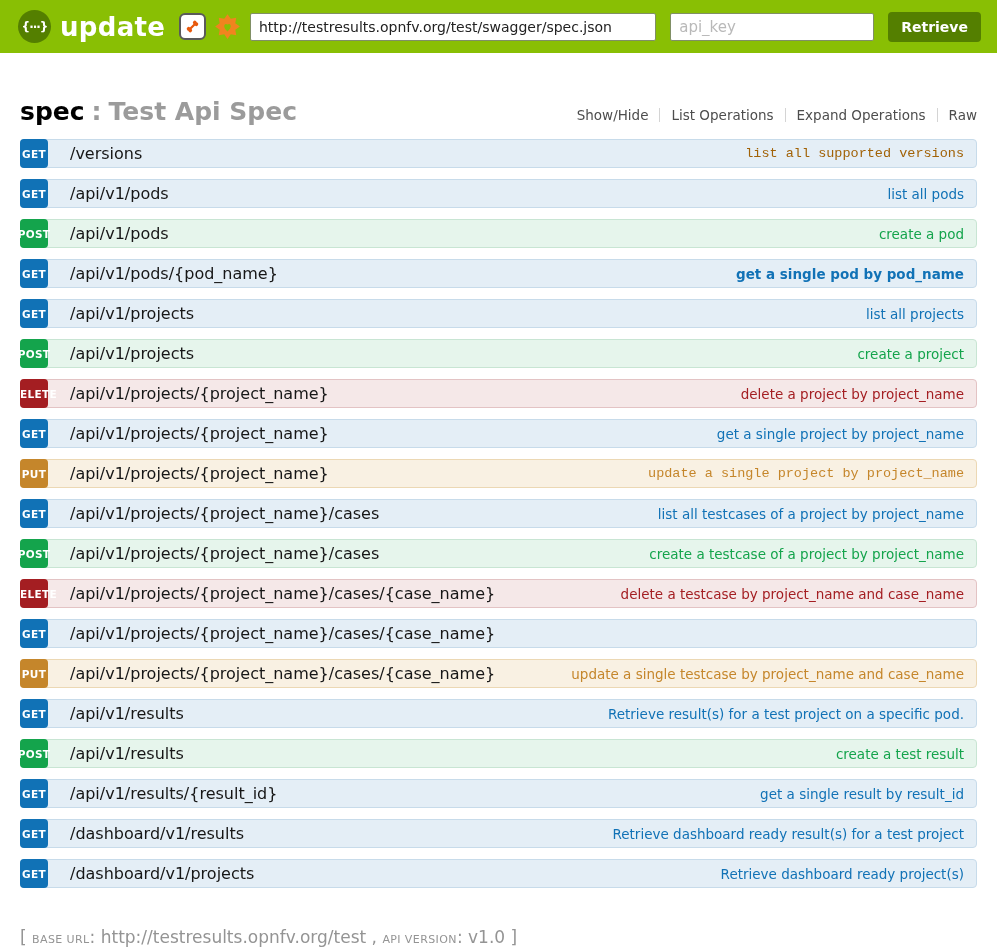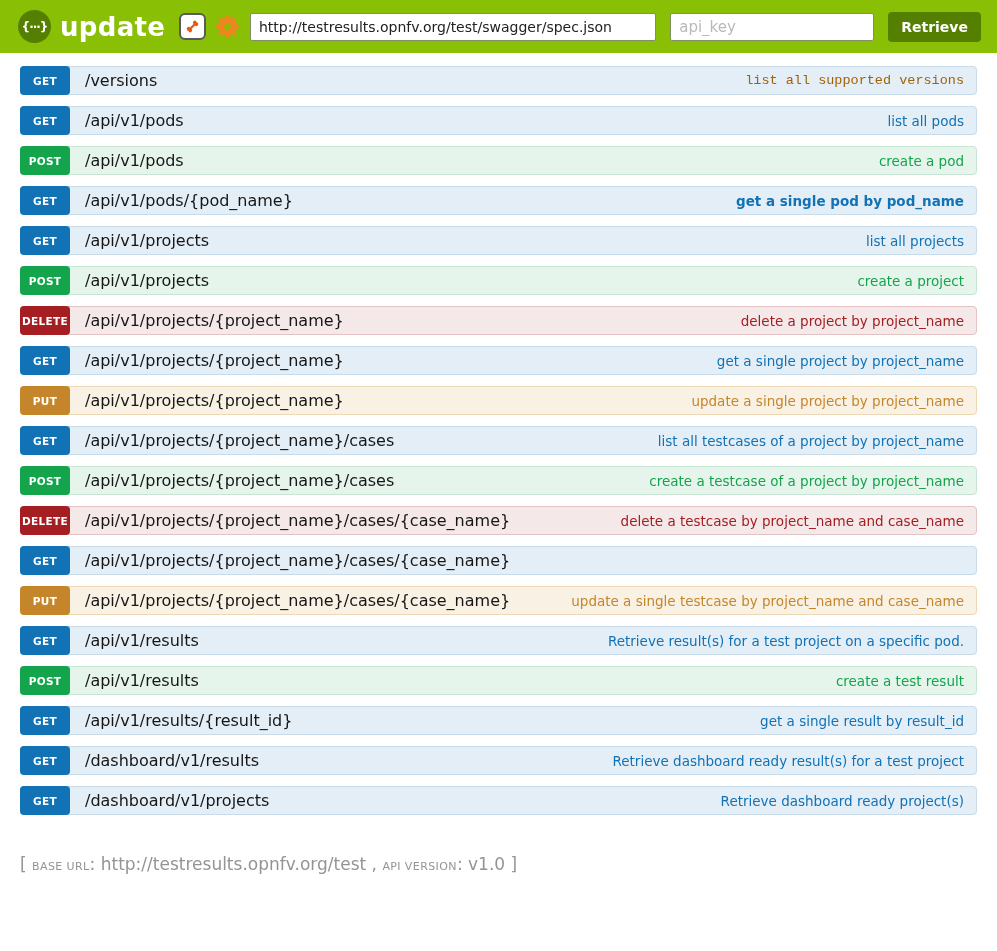--- a/index.html
+++ b/index.html
@@ -71,21 +71,21 @@
   .ops-links a:last-child{padding-right:0;}
   .ops-sep{width:1px;height:14px;background:#d4d4d4;}
   
   .endpoints{margin-top:13px;}
   .op-row{
     display:flex;align-items:center;
     height:29px;margin-bottom:11px;
     border:1px solid;border-radius:4px;
   }
   .op-badge{
-    width:50px;align-self:stretch;margin:-1px 1px -1px -1px;
+    width:28px;align-self:stretch;margin:-1px 8px -1px -1px;
     border-radius:4px;
     color:#fff;font-size:10.5px;font-weight:700;letter-spacing:.3px;
     display:flex;align-items:center;justify-content:center;
     text-decoration:none;cursor:pointer;flex:none;
   }
   .op-path{
     margin-left:14px;font-size:16px;color:#161616;
     text-decoration:none;cursor:pointer;white-space:nowrap;
   }
   .op-summary{
@@ -129,20 +129,36 @@
 
   <input class="url-input" type="text" value="http://testresults.opnfv.org/test/swagger/spec.json" style="">
 
   <input class="apikey-input" type="text" placeholder="api_key" style="">
 
   <button class="explore-btn">Retrieve</button>
 </div>
 
 <div class="container">
 
+  <div class="head-row">
+    <h1 class="page-title">
+      <span>spec</span>
+      <span class="title-sep">:</span>
+      <span class="title-desc">Test Api Spec</span>
+    </h1>
+    <div class="ops-links">
+      <a>Show/Hide</a>
+      <span class="ops-sep"></span>
+      <a>List Operations</a>
+      <span class="ops-sep"></span>
+      <a>Expand Operations</a>
+      <span class="ops-sep"></span>
+      <a>Raw</a>
+    </div>
+  </div>
 
   <div class="endpoints" id="endpoints">
   <div class="op-row" style="background: rgb(228, 238, 246); border-color: rgb(199, 219, 234);">
     <a class="op-badge" style="background: rgb(17, 114, 182);">GET</a>
     <a class="op-path">/versions</a>
     <a class="op-summary" style="color: #a16207; font-family: Liberation Mono, monospace;">list all supported versions</a>
   </div>
 
   <div class="op-row" style="background: rgb(228, 238, 246); border-color: rgb(199, 219, 234);">
     <a class="op-badge" style="background: rgb(17, 114, 182);">GET</a>
@@ -182,21 +198,21 @@
 
   <div class="op-row" style="background: rgb(228, 238, 246); border-color: rgb(199, 219, 234);">
     <a class="op-badge" style="background: rgb(17, 114, 182);">GET</a>
     <a class="op-path">/api/v1/projects/{project_name}</a>
     <a class="op-summary" style="color: rgb(17, 114, 182);">get a single project by project_name</a>
   </div>
 
   <div class="op-row" style="background: rgb(249, 241, 227); border-color: rgb(236, 216, 180);">
     <a class="op-badge" style="background: rgb(197, 134, 43);">PUT</a>
     <a class="op-path">/api/v1/projects/{project_name}</a>
-    <a class="op-summary" style="color: rgb(197, 134, 43);">update a single project by project_name</a>
+    <a class="op-summary" style="color: rgb(197, 134, 43); font-family: Liberation Mono, monospace;">update a single project by project_name</a>
   </div>
 
   <div class="op-row" style="background: rgb(228, 238, 246); border-color: rgb(199, 219, 234);">
     <a class="op-badge" style="background: rgb(17, 114, 182);">GET</a>
     <a class="op-path">/api/v1/projects/{project_name}/cases</a>
     <a class="op-summary" style="color: rgb(17, 114, 182);">list all testcases of a project by project_name</a>
   </div>
 
   <div class="op-row" style="background: rgb(230, 245, 236); border-color: rgb(200, 229, 211);">
     <a class="op-badge" style="background: rgb(20, 164, 76);">POST</a>

